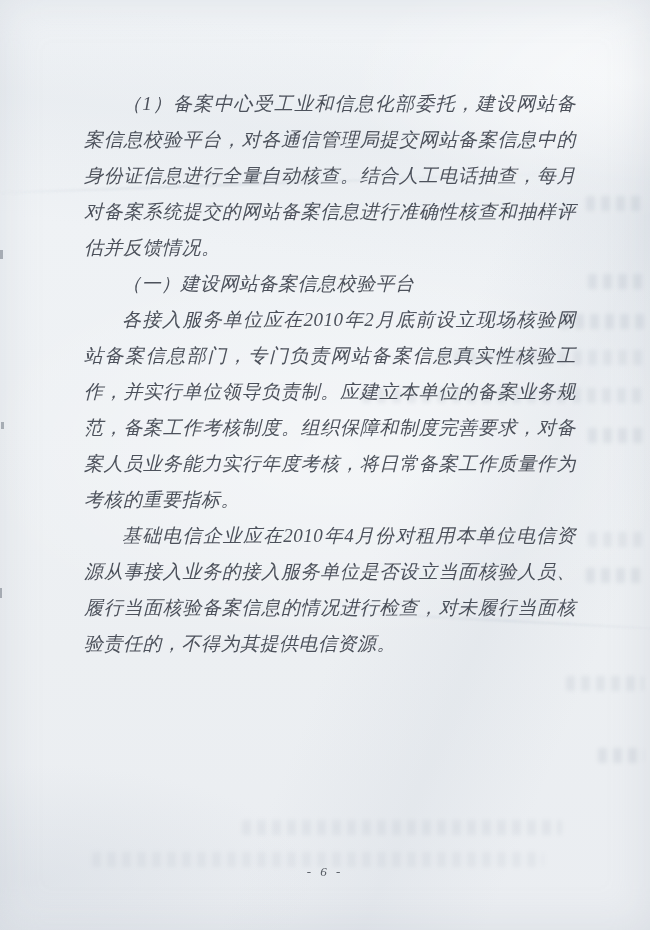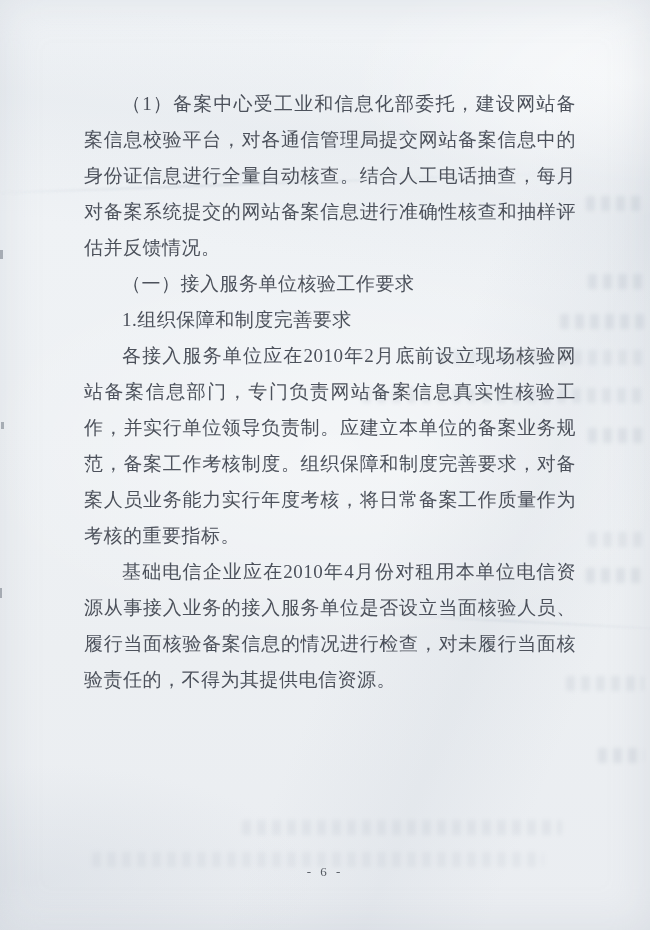--- a/index.html
+++ b/index.html
@@ -14,20 +14,21 @@
     overflow: hidden;
     background:
       radial-gradient(ellipse 420px 200px at 640px 80px, rgba(255,255,255,.55), transparent 70%),
       radial-gradient(ellipse 380px 160px at 40px 880px, rgba(196,204,214,.30), transparent 72%),
       radial-gradient(ellipse 500px 260px at 330px 450px, rgba(255,255,255,.35), transparent 75%),
       linear-gradient(112deg, transparent 58%, rgba(203,210,219,.22) 72%, transparent 84%),
       linear-gradient(8deg,  transparent 70%, rgba(206,213,221,.18) 82%, transparent 92%),
       linear-gradient(180deg, #f0f3f6 0%, #eef1f4 45%, #ecEFf2 70%, #eaedf1 100%);
     background-color: #eef1f4;
     box-shadow: inset 0 0 40px rgba(170,180,192,.25);
+    font-style: italic;
   }
   
   .crease { position: absolute; pointer-events: none; }
   .crease-1 { left: -40px; top: 180px; width: 760px; height: 2px;
     background: linear-gradient(90deg, transparent, rgba(180,190,202,.35) 30%, transparent 80%);
     transform: rotate(-2deg); filter: blur(1px); }
   .crease-2 { left: 300px; top: 620px; width: 420px; height: 2px;
     background: linear-gradient(90deg, transparent, rgba(182,192,204,.30) 50%, transparent);
     transform: rotate(3deg); filter: blur(1.2px); }
 
@@ -102,20 +103,19 @@
   <div class="bleed b10"></div>
   <div class="bleed b11"></div>
   <div class="bleed b12"></div>
 
   <div class="speck s1"></div>
   <div class="speck s2"></div>
   <div class="speck s3"></div>
 
   <div class="content">
     <p>（1）备案中心受工业和信息化部委托，建设网站备案信息校验平台，对各通信管理局提交网站备案信息中的身份证信息进行全量自动核查。结合人工电话抽查，每月对备案系统提交的网站备案信息进行准确性核查和抽样评估并反馈情况。</p>
-    <p>（一）接入服务单位核验工作要求</p>
-    <p>1.组织保障和制度完善要求</p>
+    <p>（一）建设网站备案信息校验平台</p>
     <p>各接入服务单位应在2010年2月底前设立现场核验网站备案信息部门，专门负责网站备案信息真实性核验工作，并实行单位领导负责制。应建立本单位的备案业务规范，备案工作考核制度。组织保障和制度完善要求，对备案人员业务能力实行年度考核，将日常备案工作质量作为考核的重要指标。</p>
     <p>基础电信企业应在2010年4月份对租用本单位电信资源从事接入业务的接入服务单位是否设立当面核验人员、履行当面核验备案信息的情况进行检查，对未履行当面核验责任的，不得为其提供电信资源。</p>
   </div>
 
   <div class="page-number">- 6 -</div>
 </div>
 
 </body></html>

